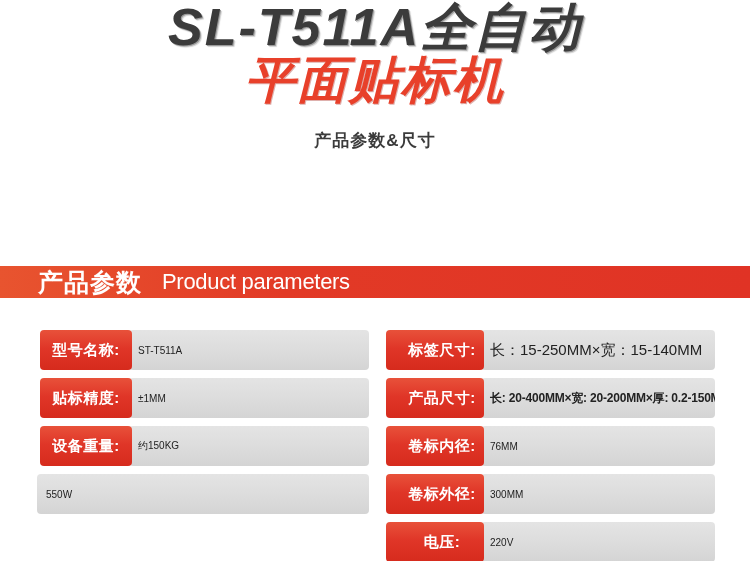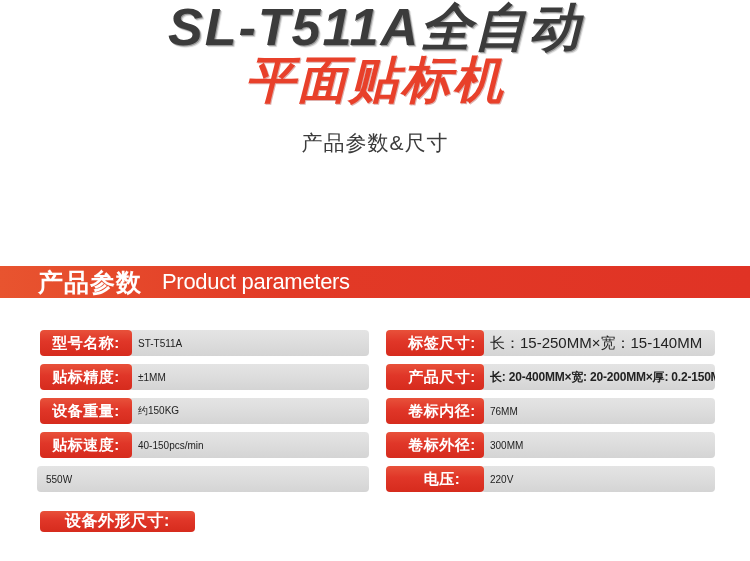--- a/index.html
+++ b/index.html
@@ -35,22 +35,22 @@
     font-style: italic;
     letter-spacing: 2px;
     color: #e8402a;
     line-height: 1.08;
     margin-top: -2px;
     text-shadow: 1px 1px 0 rgba(160,30,20,0.35);
     white-space: nowrap;
   }
   .title-desc {
     margin-top: 22px;
-    font-size: 21px;
-    font-weight: normal;
+    font-size: 17px;
+    font-weight: bold;
     color: #3b3b3b;
     letter-spacing: 1px;
   }
 
   
   .section-banner {
     position: absolute;
     left: 0;
     top: 266px;
     width: 750px;
@@ -86,21 +86,21 @@
     gap: 17px;
     padding: 0 35px 0 40px;
   }
   .spec-col {
     flex: 1 1 0;
     min-width: 0;
   }
   .spec-row {
     display: flex;
     align-items: stretch;
-    height: 26px;
+    height: 40px;
     margin-bottom: 8px;
   }
   .spec-label {
     flex: 0 0 auto;
     background: linear-gradient(180deg, #e8513a 0%, #e03628 45%, #d62b1d 100%);
     color: #ffffff;
     font-size: 15px;
     font-weight: bold;
     letter-spacing: 0.5px;
     border-radius: 4px;
@@ -183,24 +183,20 @@
       <div class="spec-row">
         <div class="spec-label">贴标精度:</div>
         <div class="spec-value">±1MM</div>
       </div>
 
       <div class="spec-row">
         <div class="spec-label">设备重量:</div>
         <div class="spec-value">约150KG</div>
       </div>
 
-      <div class="spec-row">
-        <div class="spec-label">贴标速度:</div>
-        <div class="spec-value">40-150pcs/min</div>
-      </div>
 
       <div class="spec-row">
         <div class="spec-value">550W</div>
       </div>
 
     </div>
 
     <div class="spec-col col-right">
 
       <div class="spec-row">

